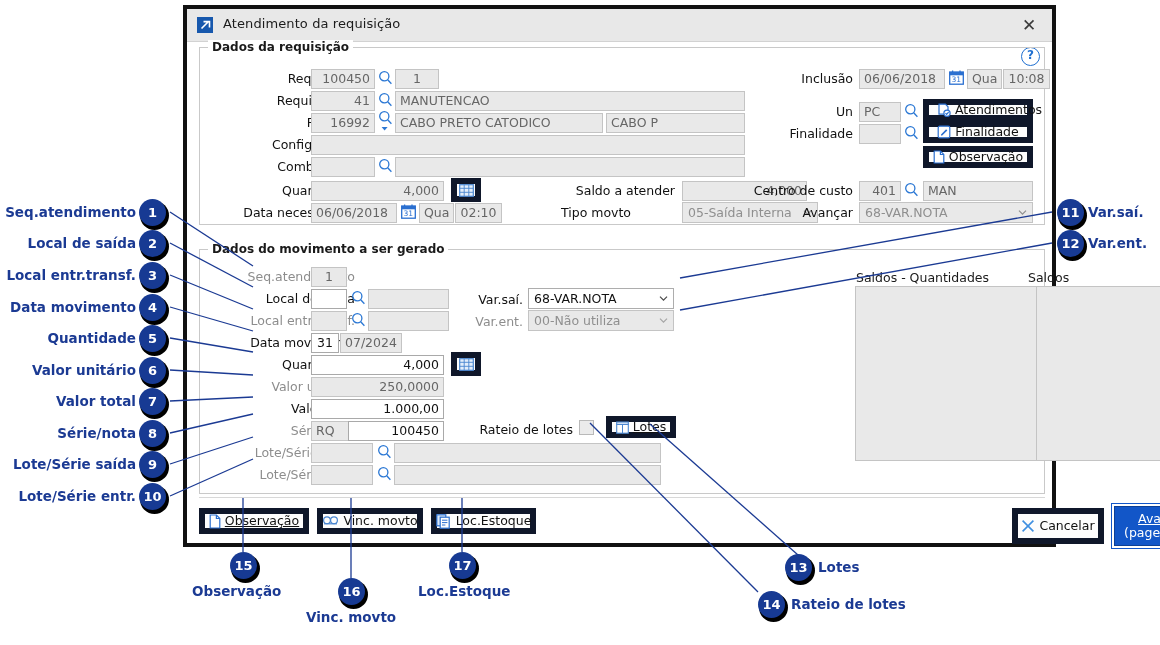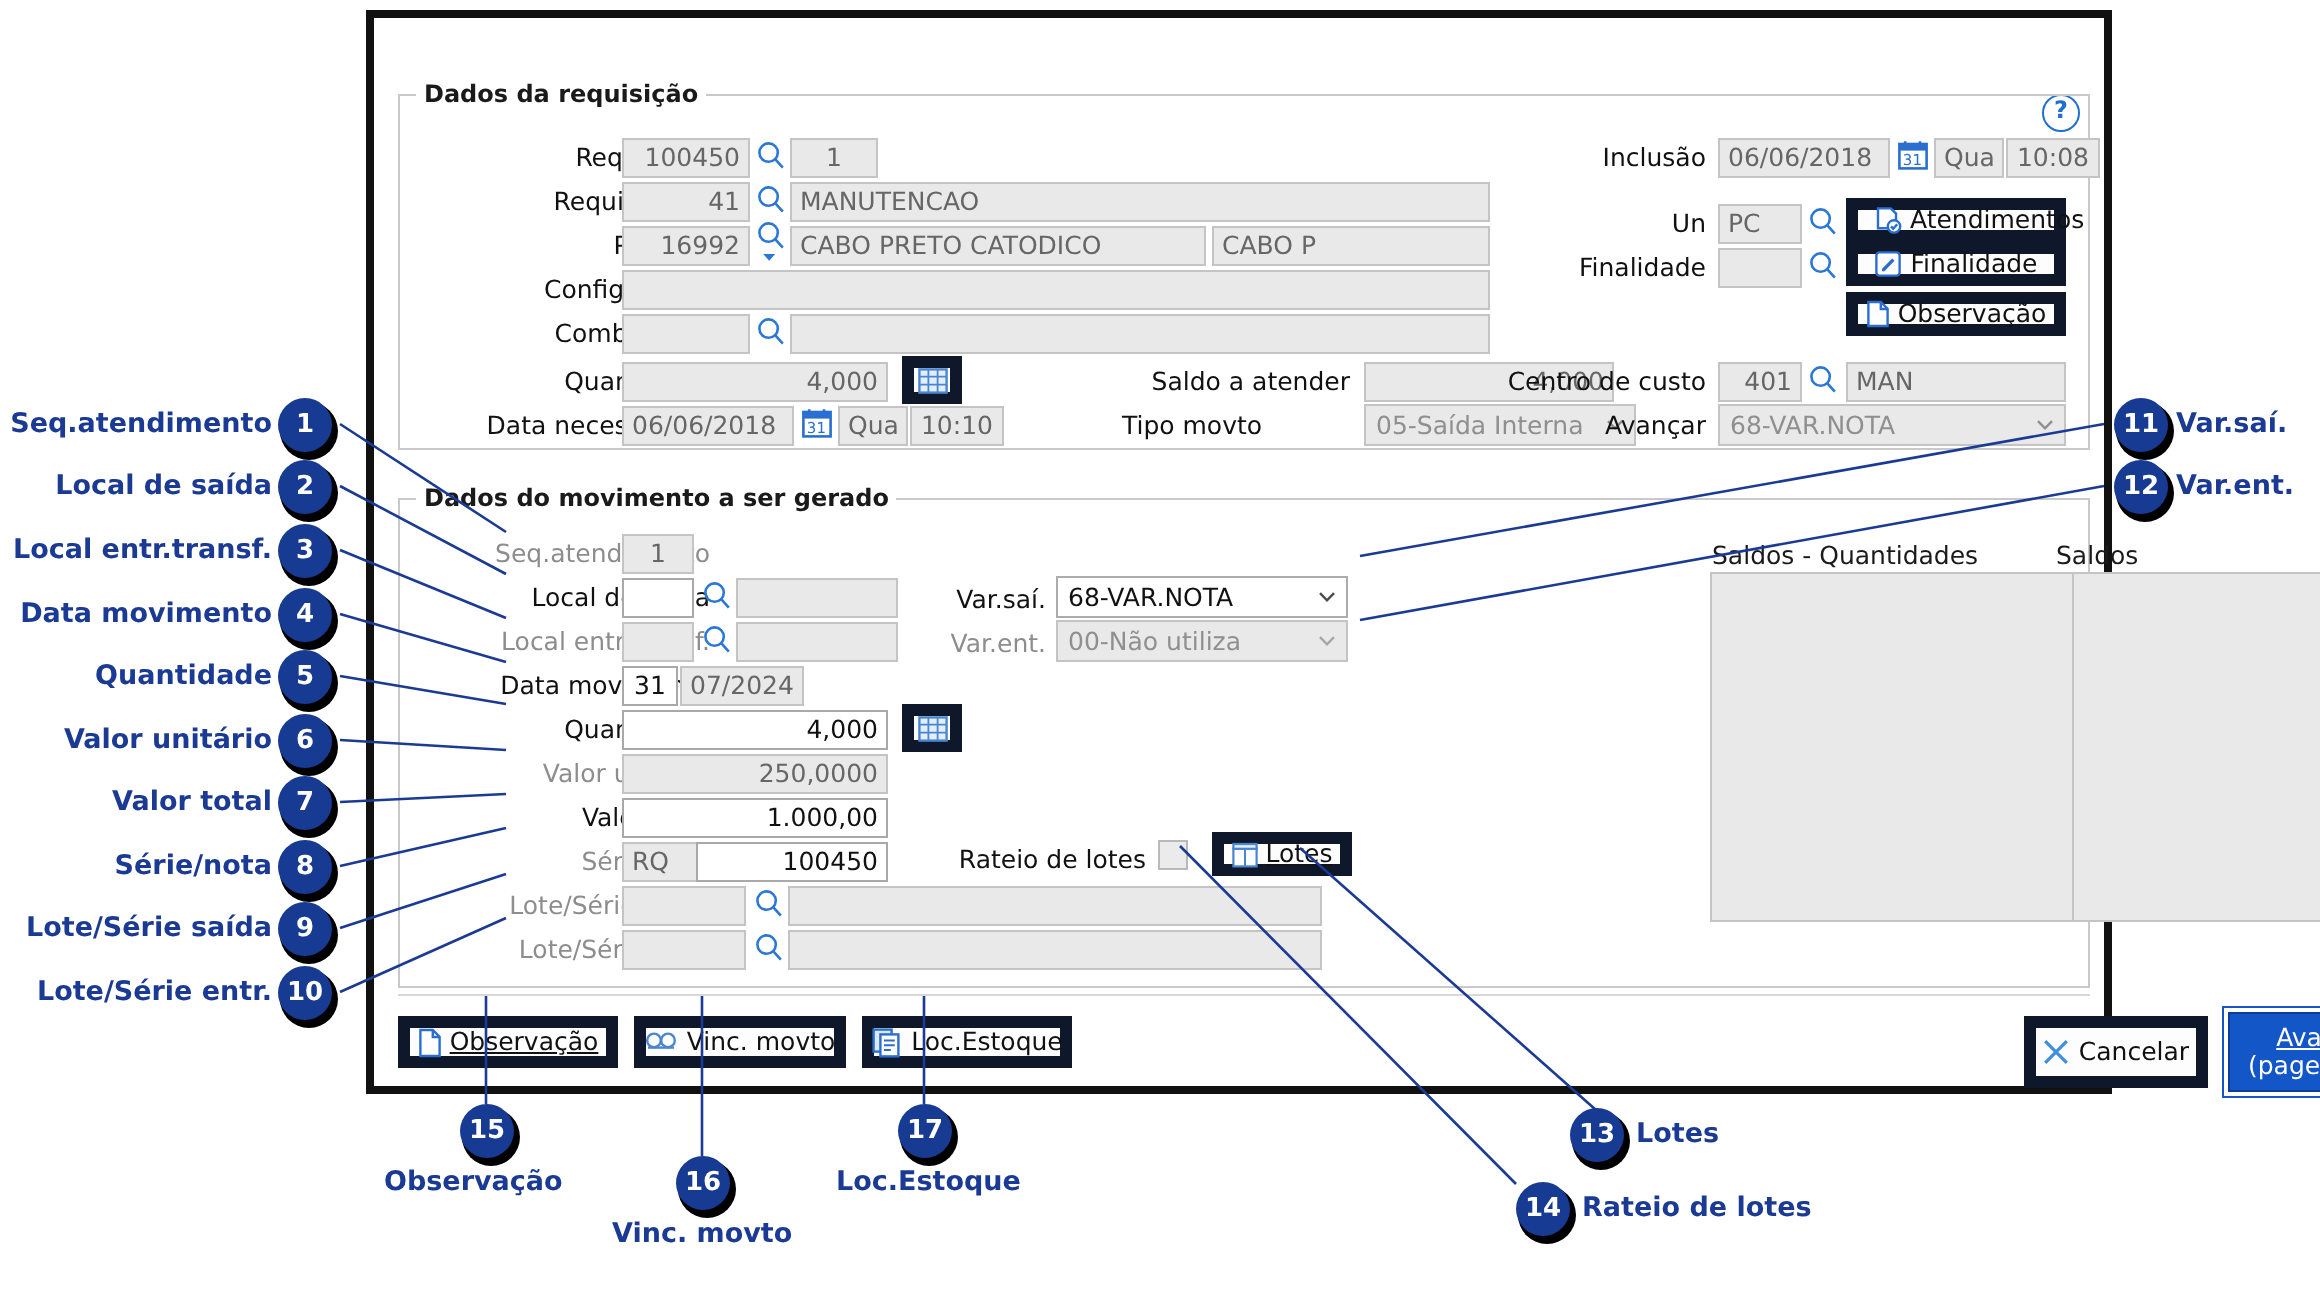--- a/index.html
+++ b/index.html
@@ -130,20 +130,29 @@
     white-space:nowrap;line-height:27px;
     font-family:"DejaVu Sans","Liberation Sans",sans-serif;
   }
   .ctxt.r{text-align:right;}
 </style>
 </head>
 <body>
 
 <div id="dialog">
 
+  <div id="titlebar">
+    <span id="title-icon">
+      <svg width="16" height="16" viewBox="0 0 16 16">
+          <path d="M4.5 11.5 L11 5 M6.5 4.6 h6 v6" stroke="#ffffff" stroke-width="1.6" fill="none"></path>
+        </svg>
+    </span>
+    <span id="title-text">Atendimento da requisição</span>
+    <span id="title-close">✕</span>
+  </div>
 
   <span id="help-icon">?</span>
 
   <div class="group" id="grp-req">
     <span class="group-title">Dados da requisição</span>
   </div>
 
   <span class="lbl" style="left:48px;top:60px;width:120px;">Requisição</span>
   <div class="fld right" style="left:124px;top:60px;width:64px;">100450</div>
   <span class="mag" style="left:191px;top:61px;">
@@ -206,21 +215,21 @@
   <div class="fld" style="left:124px;top:194px;width:86px;">06/06/2018</div>
   <span class="calicon" style="left:214px;top:195px;">
     <svg width="15" height="15" viewBox="0 0 15 15">
         <rect x="0.7" y="2" width="13.6" height="12.2" stroke="#2a6fd0" stroke-width="1.3" fill="#ffffff"></rect>
         <rect x="0.7" y="2" width="13.6" height="3.3" fill="#2a6fd0"></rect>
         <path d="M3.6 0.6 v2.4 M11 .6 v2.4" stroke="#2a6fd0" stroke-width="1.3"></path>
         <text x="7.2" y="12.4" font-size="7.5" text-anchor="middle" fill="#2a6fd0" font-family="DejaVu Sans">31</text>
       </svg>
   </span>
   <div class="fld center" style="left:232px;top:194px;width:35px;">Qua</div>
-  <div class="fld center" style="left:268px;top:194px;width:47px;">10:10</div>
+  <div class="fld center" style="left:268px;top:194px;width:47px;">02:10</div>
   <span class="lbl" style="left:330px;top:194px;width:158px;text-align:center;">Tipo movto</span>
   <div class="combo dis" style="left:495px;top:193px;width:136px;">
     <span>05-Saída Interna</span>
     <span class="car">
         <svg width="9" height="9" viewBox="0 0 9 9">
           <path d="M1 2.6 L4.5 6.2 L8 2.6" stroke="#8f8f8f" stroke-width="1.2" fill="none"></path>
         </svg>
       </span>
   </div>
 

